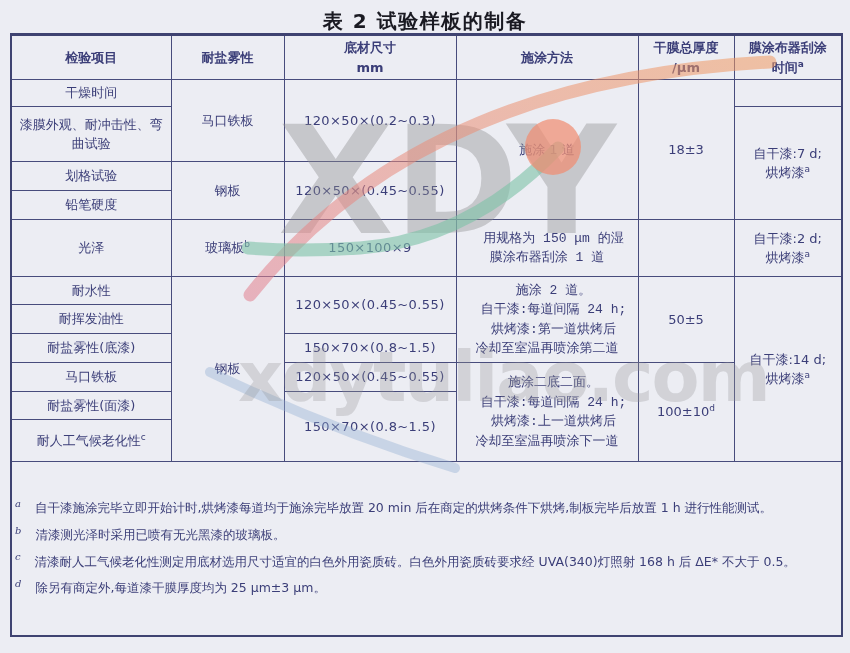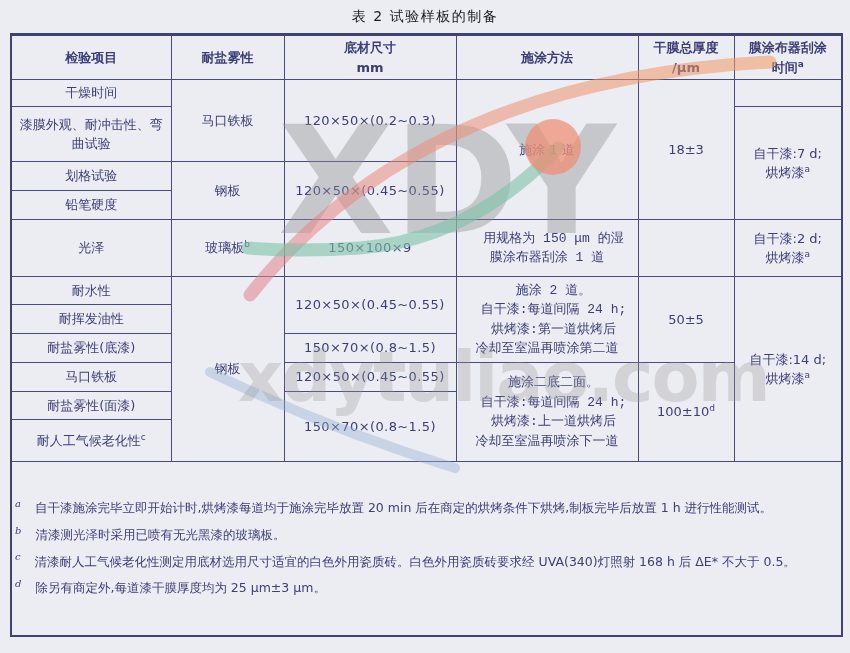--- a/index.html
+++ b/index.html
@@ -5,21 +5,21 @@
   html,body{margin:0;padding:0;}
   body{
     width:850px;height:653px;position:relative;overflow:hidden;
     background:#ecedf3;
     font-family:"DejaVu Sans","Liberation Sans",sans-serif;
     color:#3b3e78;
     -webkit-font-smoothing:antialiased;
   }
   .page-title{
     position:absolute;top:8px;left:0;width:850px;text-align:center;
-    font-size:14px;font-weight:normal;color:#1a1a22;letter-spacing:1.5px;
+    font-size:20px;font-weight:bold;color:#1a1a22;letter-spacing:1.5px;
   }
   table.prep{
     position:absolute;left:10px;top:33px;
     width:831px;height:604px;
     border-collapse:collapse;table-layout:fixed;
     border:2px solid #3f4371;border-top-width:3px;
   }
   table.prep td{
     border:1px solid #484c7c;
     font-size:13px;line-height:1.5;

